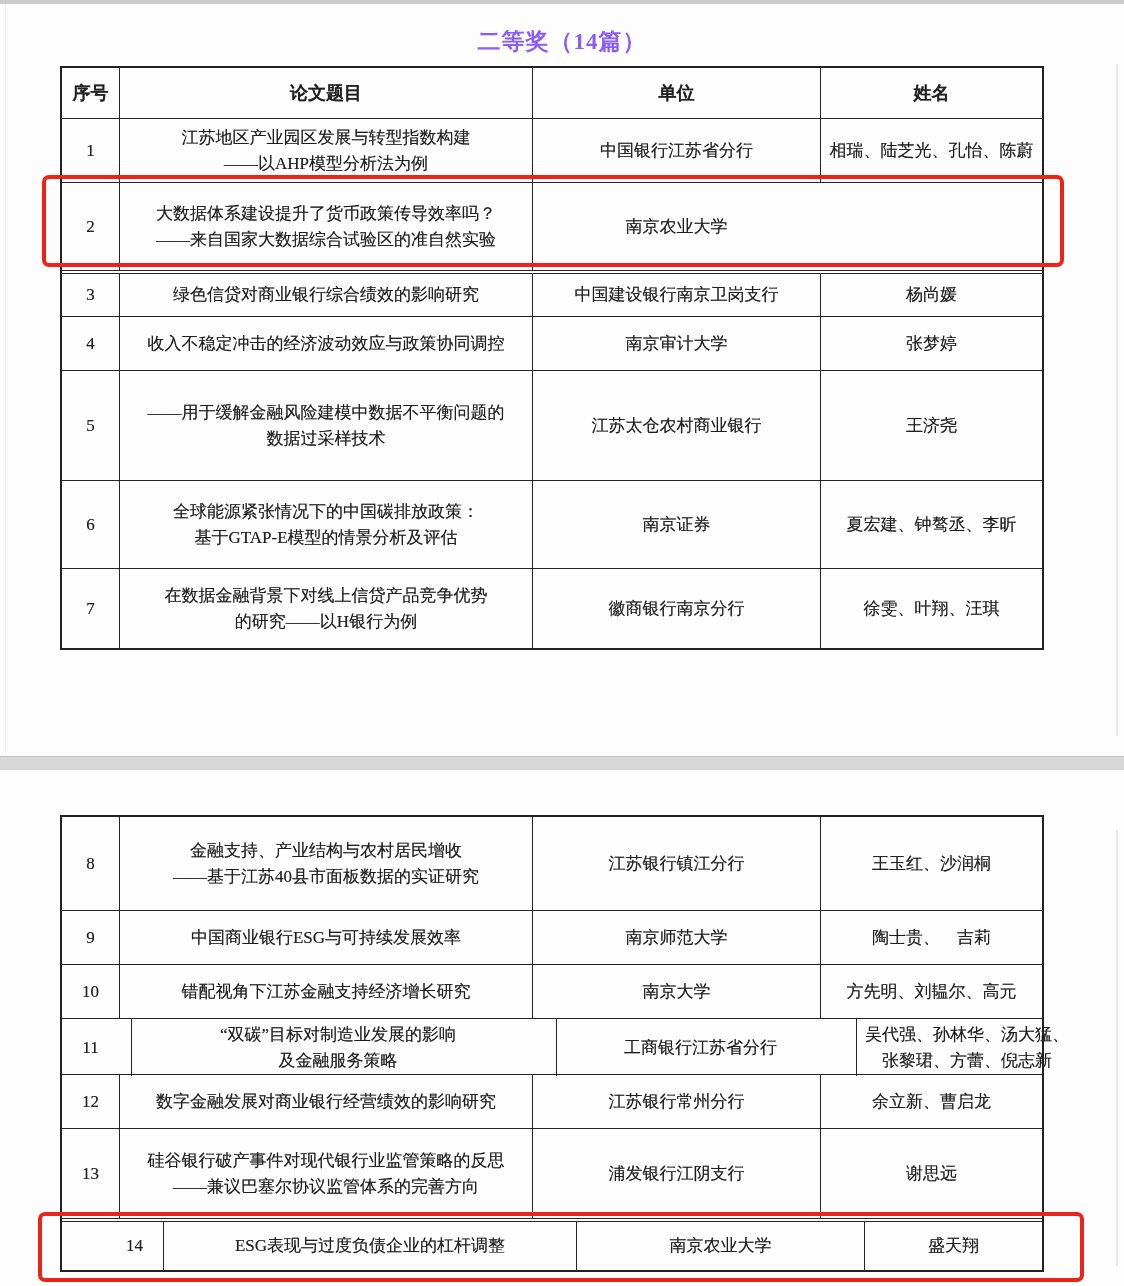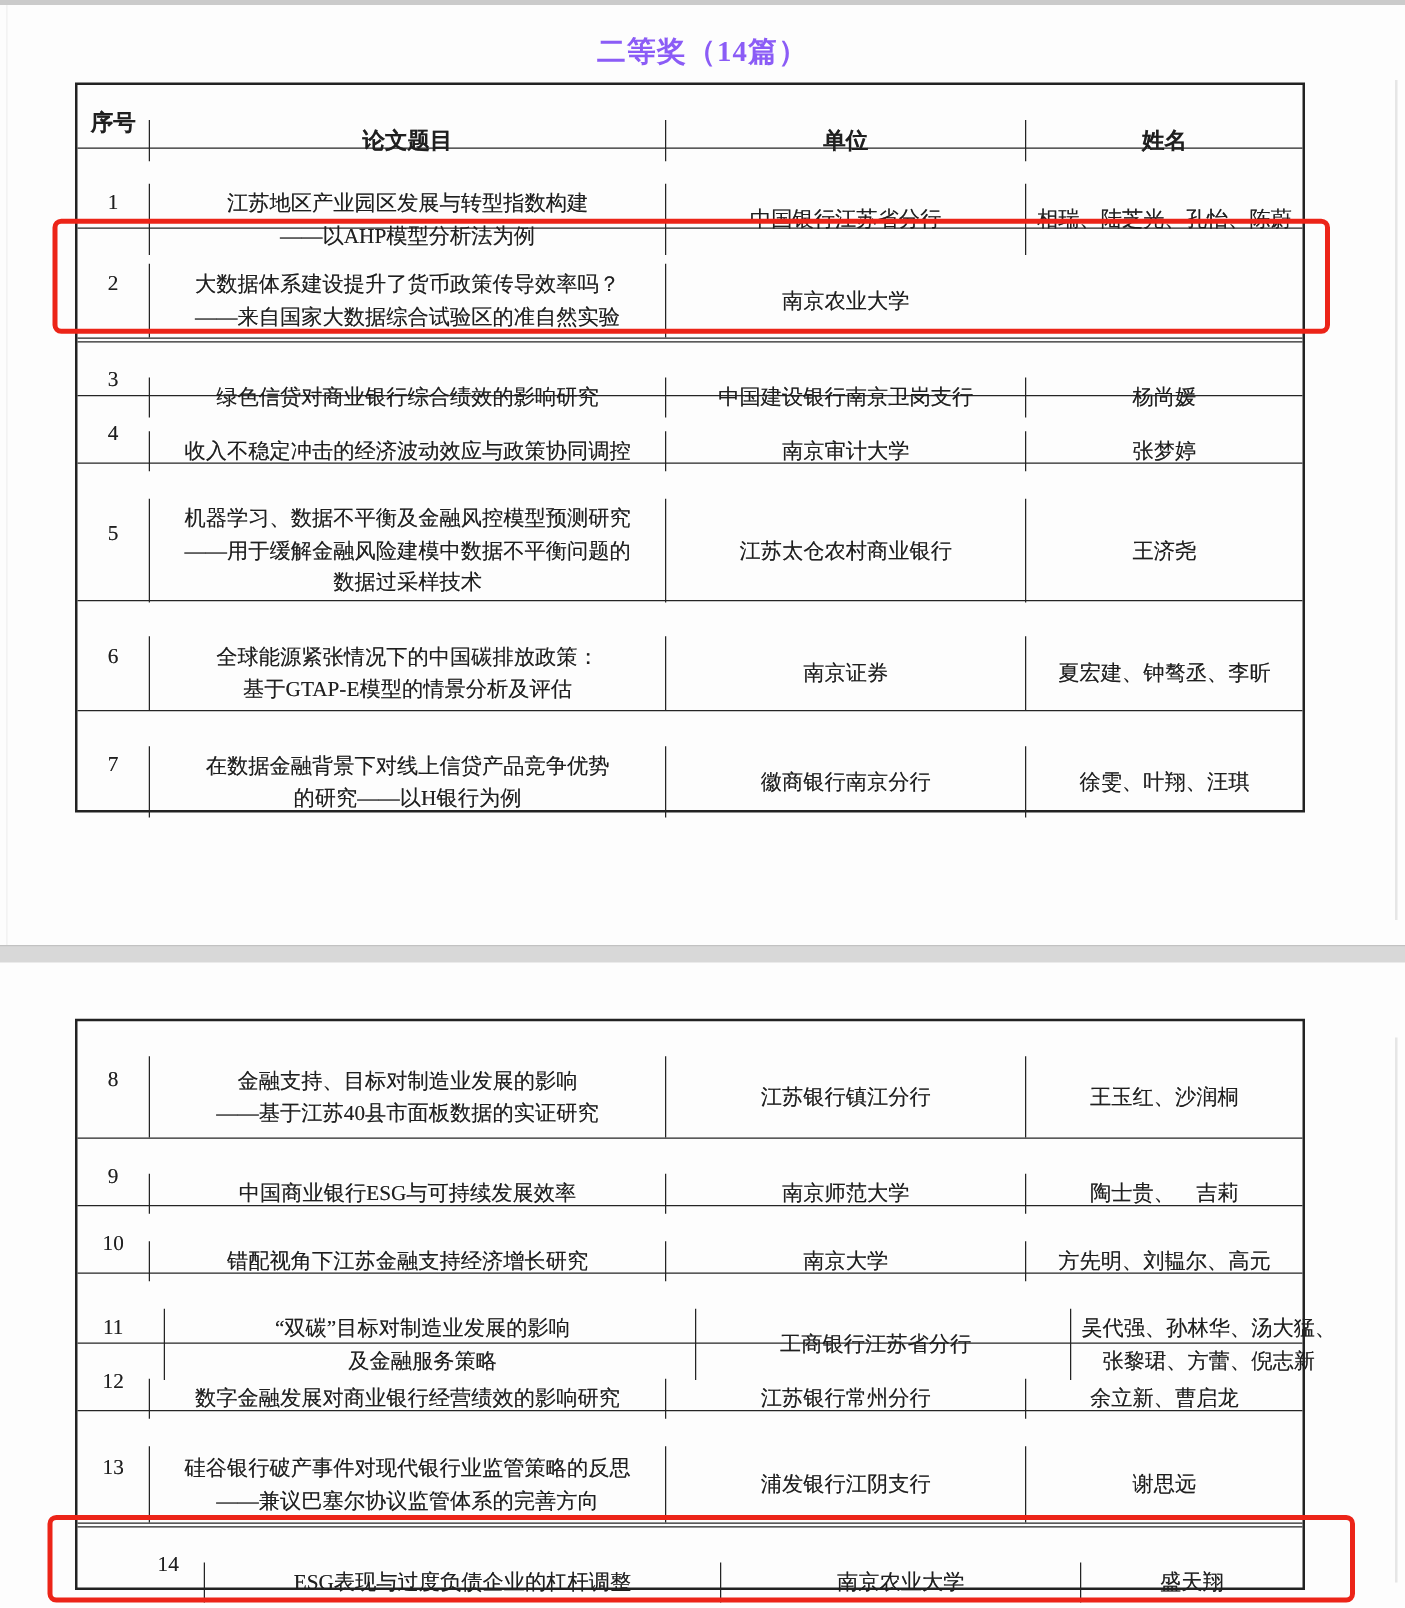--- a/index.html
+++ b/index.html
@@ -25,21 +25,21 @@
   .tbl{position:absolute;left:60px;width:984px;border:2px solid #222;box-sizing:border-box;background:transparent;}
   .trow{display:grid;grid-template-columns:57px 413px 288px 1fr;box-sizing:border-box;}
   .trow + .trow{border-top:1.6px solid #242424;}
   .trow.dbl{border-top:4px double #242424;}
   .cell{
     display:flex;flex-direction:column;align-items:center;justify-content:center;
     text-align:center;padding:3px 8px;box-sizing:border-box;
     font-size:17px;line-height:1.5;
     text-shadow:0 0 .5px rgba(30,30,30,.55);
   }
-  .cell + .cell{border-left:1.6px solid #242424;margin-top:28px;}
+  .cell + .cell{border-left:1.6px solid #242424;}
   .hdr .cell{font-weight:bold;font-size:18px;}
   .title-cell div, .names-cell div{white-space:nowrap;}
 
   .hl-box{
     position:absolute;border:4px solid #ec2418;border-radius:7px;
     box-sizing:border-box;pointer-events:none;
   }
   .hl-box1{left:42px;top:175px;width:1022px;height:92px;}
   .hl-box2{left:38px;top:1212px;width:1046px;height:70px;}
 </style>
@@ -103,21 +103,20 @@
     </div>
     <div class="cell">南京审计大学</div>
     <div class="cell names-cell">
       <div>张梦婷</div>
     </div>
   </div>
 
   <div class="trow" style="height:110px;">
     <div class="cell">5</div>
     <div class="cell title-cell">
-      <div>机器学习、数据不平衡及金融风控模型预测研究</div>
       <div>——用于缓解金融风险建模中数据不平衡问题的</div>
       <div>数据过采样技术</div>
     </div>
     <div class="cell">江苏太仓农村商业银行</div>
     <div class="cell names-cell">
       <div>王济尧</div>
     </div>
   </div>
 
   <div class="trow" style="height:88px;">
@@ -149,21 +148,21 @@
 
 <div class="page page2">
   <div class="edge-line-r"></div>
 </div>
 
 <div class="tbl" style="top:815px;">
 
   <div class="trow" style="height:93px;">
     <div class="cell">8</div>
     <div class="cell title-cell">
-      <div>金融支持、目标对制造业发展的影响</div>
+      <div>金融支持、产业结构与农村居民增收</div>
       <div>——基于江苏40县市面板数据的实证研究</div>
     </div>
     <div class="cell">江苏银行镇江分行</div>
     <div class="cell names-cell">
       <div>王玉红、沙润桐</div>
     </div>
   </div>
 
   <div class="trow" style="height:54px;">
     <div class="cell">9</div>

